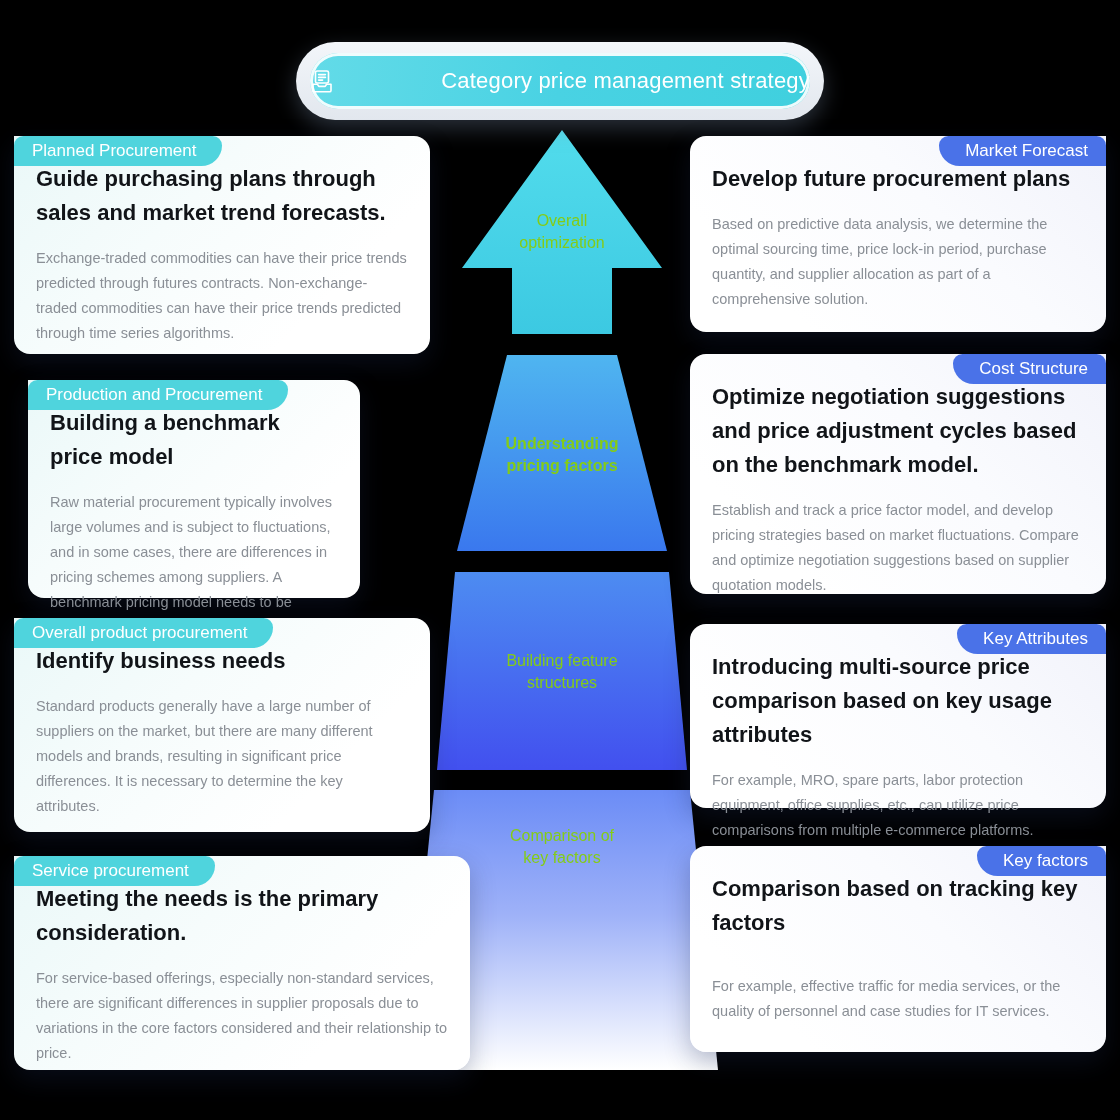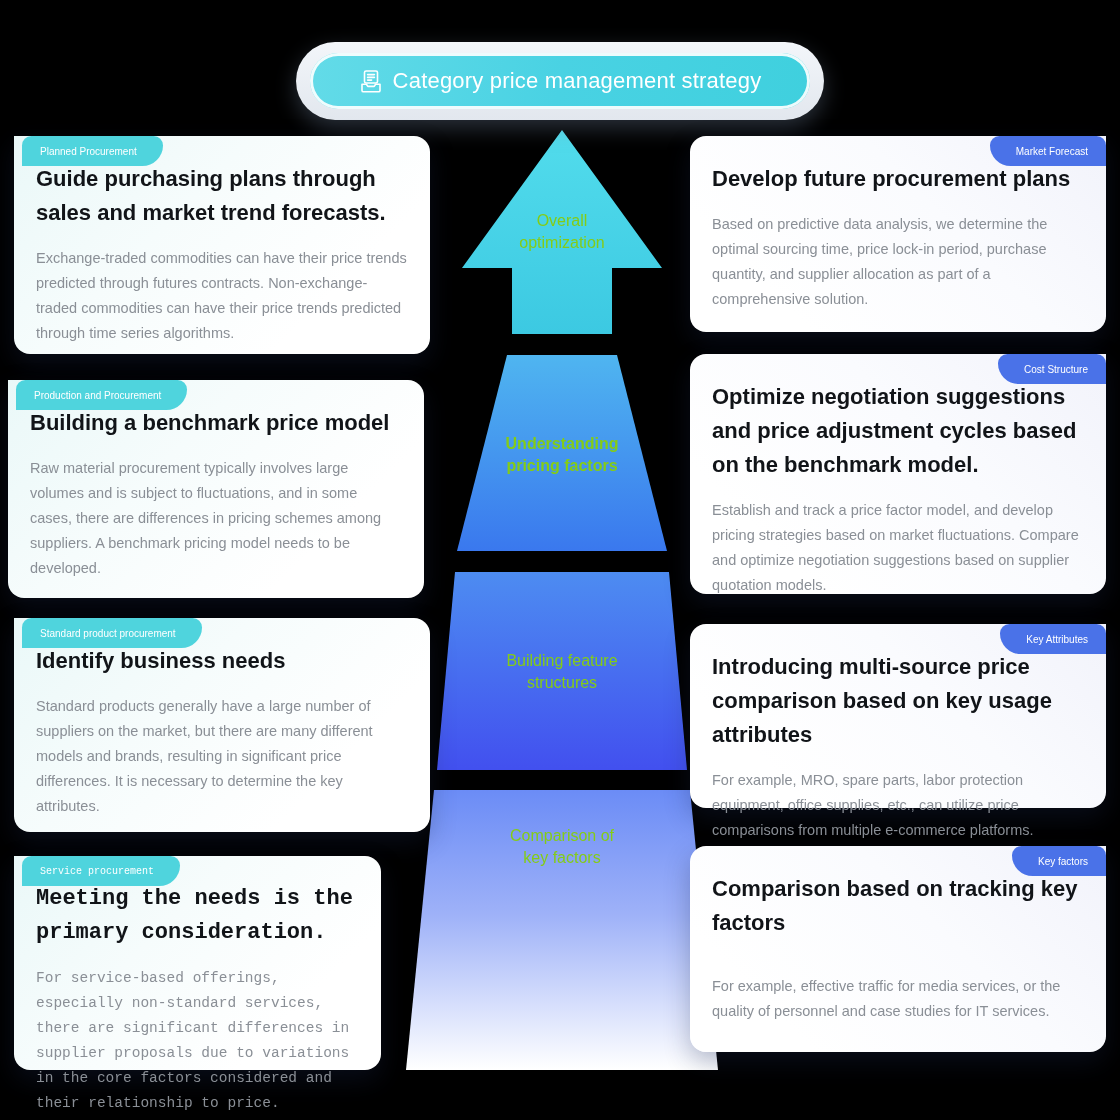--- a/index.html
+++ b/index.html
@@ -7,21 +7,21 @@
        font-family:"Liberation Sans","DejaVu Sans",sans-serif;}
 
   
   .title-wrap{position:absolute;left:296px;top:42px;width:528px;height:78px;
     border-radius:39px;background:linear-gradient(180deg,#f3f6fa 0%,#e2e7ee 100%);
     box-shadow:0 8px 22px rgba(120,140,170,.35);
     display:flex;align-items:center;justify-content:center;}
   .title-pill{width:500px;height:56px;border-radius:28px;
     background:linear-gradient(100deg,#63dbe8 0%,#49d2e3 50%,#3fd0de 100%);
     box-shadow:inset 0 0 0 3px rgba(255,255,255,.9);
-    display:flex;align-items:center;justify-content:center;gap:10px;}
+    display:flex;align-items:center;justify-content:space-between;gap:10px;}
   .title-pill .tcap{color:#fff;font-size:22px;letter-spacing:.2px;font-weight:400;}
   .doc-icon{width:24px;height:25px;display:block;}
 
   
   .arrow-stack{position:absolute;left:0;top:0;width:1120px;height:1120px;
     pointer-events:none;}
   .lvl-label{position:absolute;color:#84cc16;font-size:16px;line-height:22px;
     text-align:center;width:200px;left:462px;}
 
   
@@ -31,31 +31,31 @@
   .card.right{background:linear-gradient(225deg,#f2f3fb 0%,#fafbfe 40%,#ffffff 80%);
     border-top-right-radius:0;}
   .card-inner{padding:26px 22px 22px 22px;}
   .card.right .card-inner{text-align:left;}
   .c-head{font-size:22px;line-height:34px;font-weight:700;color:#111418;
     margin:0 0 16px 0;}
   .c-body{font-size:14.5px;line-height:25px;color:#8a8f96;margin:0;}
 
   
   .tab{position:absolute;top:0;height:30px;display:flex;align-items:center;
-    color:#fff;font-size:10px;white-space:nowrap;margin-left:8px;}
+    color:#fff;font-size:17px;white-space:nowrap;}
   .tab.cyan{left:0;padding:0 26px 0 18px;background:#4fd4dd;
     border-radius:10px 10px 22px 0;}
   .tab.blue{right:0;padding:0 18px 0 26px;background:#4a72e8;
     border-radius:10px 10px 0 22px;}
 
   
   #card-l0{left:14px;top:136px;width:416px;height:218px;}
-  #card-l1{left:8px;top:380px;width:416px;height:218px;}
+  #card-l1{left:28px;top:380px;width:332px;height:218px;}
   #card-l2{left:14px;top:618px;width:416px;height:214px;}
-  #card-l3{left:14px;top:856px;width:367px;height:214px;font-family:Liberation Mono, monospace;}
+  #card-l3{left:14px;top:856px;width:456px;height:214px;}
   #card-r0{left:690px;top:136px;width:416px;height:196px;}
   #card-r1{left:690px;top:354px;width:416px;height:240px;}
   #card-r2{left:690px;top:624px;width:416px;height:184px;}
   #card-r3{left:690px;top:846px;width:416px;height:206px;}
 </style>
 </head>
 <body>
 
 <svg class="arrow-stack" viewBox="0 0 1120 1120">
   <defs>
@@ -127,21 +127,21 @@
 
 <div class="card left" id="card-l1">
   <div class="tab cyan">Production and Procurement</div>
   <div class="card-inner">
     <p class="c-head">Building a benchmark price model</p>
     <p class="c-body">Raw material procurement typically involves large volumes and is subject to fluctuations, and in some cases, there are differences in pricing schemes among suppliers. A benchmark pricing model needs to be developed.</p>
   </div>
 </div>
 
 <div class="card left" id="card-l2">
-  <div class="tab cyan">Standard product procurement</div>
+  <div class="tab cyan">Overall product procurement</div>
   <div class="card-inner">
     <p class="c-head">Identify business needs</p>
     <p class="c-body">Standard products generally have a large number of suppliers on the market, but there are many different models and brands, resulting in significant price differences.  It is necessary to determine the key attributes.</p>
   </div>
 </div>
 
 <div class="card left" id="card-l3">
   <div class="tab cyan">Service procurement</div>
   <div class="card-inner">
     <p class="c-head">Meeting the needs is the primary consideration.</p>

